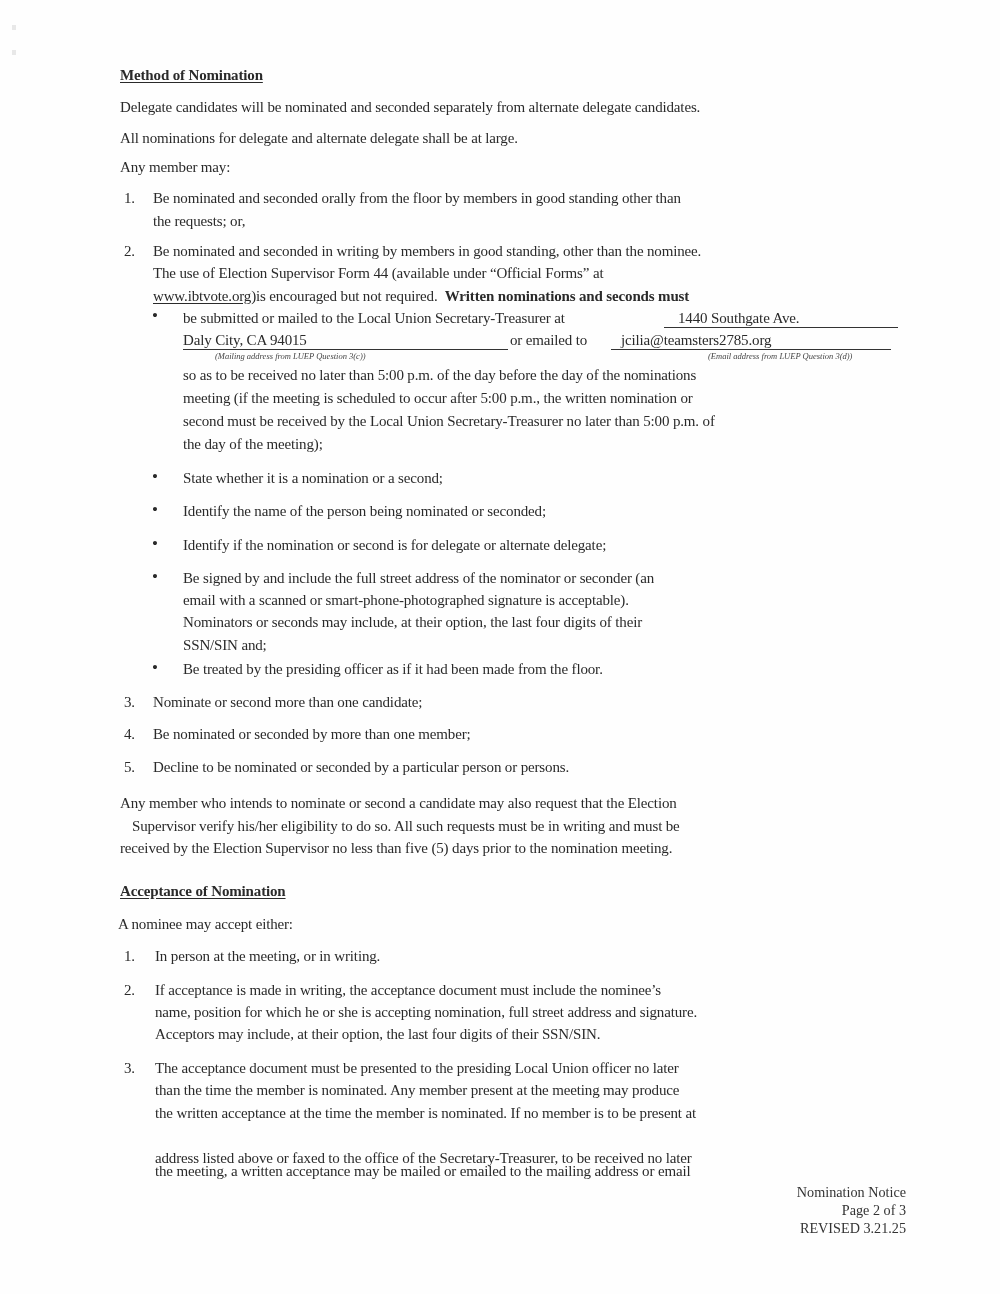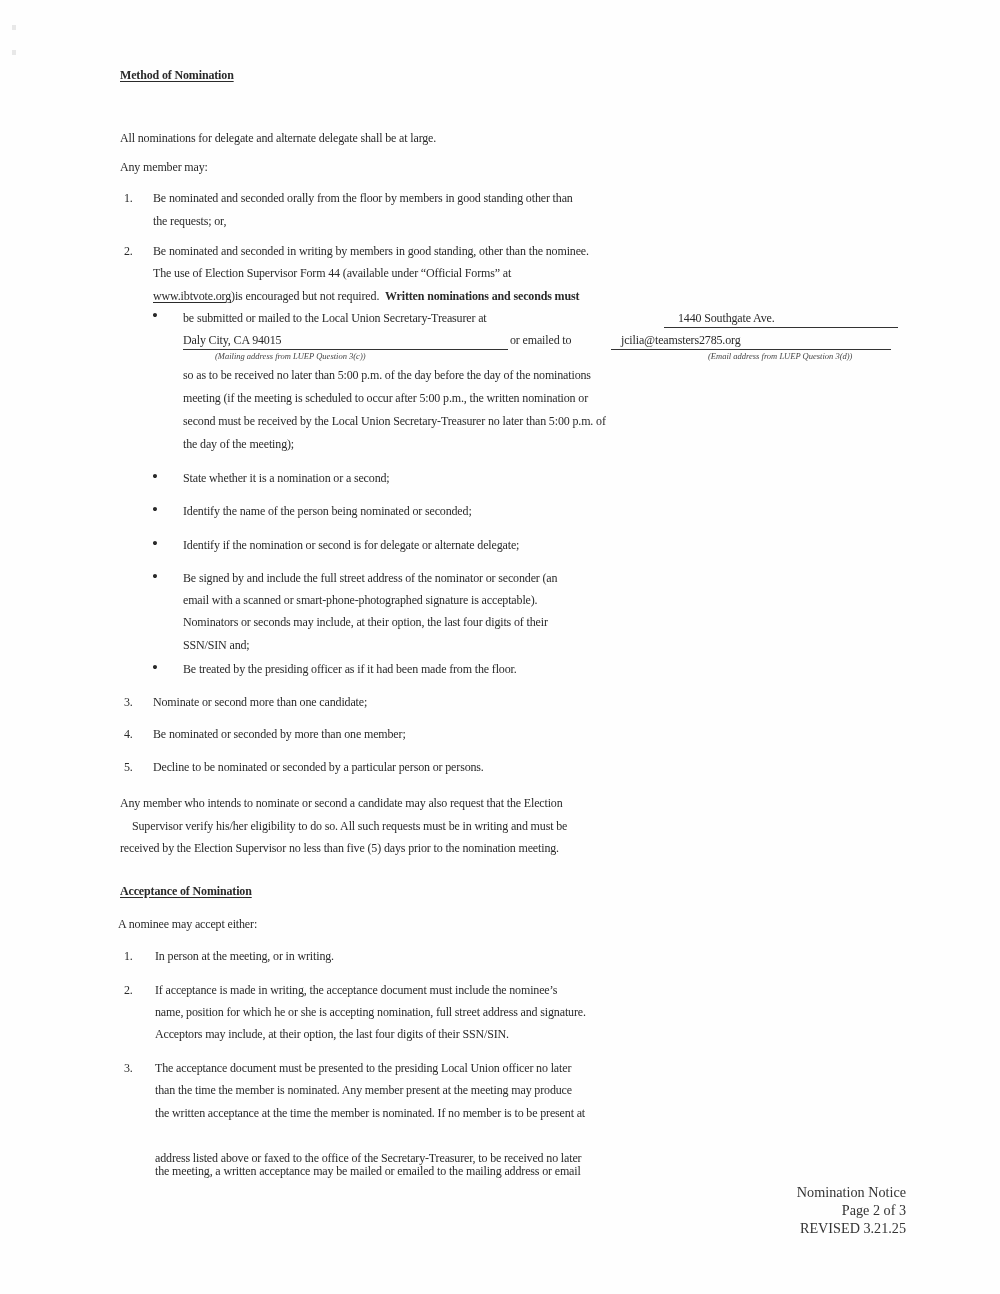--- a/index.html
+++ b/index.html
@@ -1,40 +1,41 @@
 <!DOCTYPE html>
 <html><head>
 <meta charset="utf-8">
 <style>
   html, body { margin: 0; padding: 0; background: #ffffff; }
   body {
     width: 1000px; height: 1294px; position: relative; overflow: hidden;
     font-family: "Liberation Serif", serif; color: #2a2a2a;
   }
   .page { position: absolute; left: 0; top: 0; width: 1000px; height: 1294px; background: #fefefe; }
-  .ln { position: absolute; white-space: nowrap; font-size: 12px; line-height: 22px; letter-spacing: -0.15px; }
+  .ln { position: absolute; white-space: nowrap; font-size: 15px; line-height: 22px; letter-spacing: -0.15px; }
   .h { font-weight: bold; text-decoration: underline; text-underline-offset: 2px; }
   .b { font-weight: bold; }
   .u { text-decoration: underline; text-underline-offset: 2px; text-align: right; }
   .num { position: absolute; width: 28px; text-align: left; }
   .bul { position: absolute; font-size: 17px; }
   .cap { position: absolute; white-space: nowrap; font-style: italic; font-size: 8.5px; line-height: 10px; color: #444; }
   .fill { position: absolute; border-bottom: 1px solid #333; height: 20px; }
   .foot { position: absolute; white-space: nowrap; font-size: 14.2px; line-height: 18px; text-align: right; right: 94px; color: #333; }
   .edge-mark { position: absolute; background: #e8e8e8; width: 4px; height: 5px; }
 </style>
 </head>
 <body>
 
 <div class="page">
 
   <div class="edge-mark" style="left:12px;top:25px;"></div>
   <div class="edge-mark" style="left:12px;top:50px;"></div>
 
   <div class="ln h" style="left:120px;top:64px;">Method of Nomination</div>
+  <div class="ln" style="left:120px;top:96px;">Delegate candidates will be nominated and seconded separately from alternate delegate candidates.</div>
   <div class="ln" style="left:120px;top:127px;">All nominations for delegate and alternate delegate shall be at large.</div>
   <div class="ln" style="left:120px;top:156px;">Any member may:</div>
 
   <div class="ln num" style="left:124px;top:187px;">1.</div>
   <div class="ln" style="left:153px;top:187px;">Be nominated and seconded orally from the floor by members in good standing other than</div>
   <div class="ln" style="left:153px;top:210px;">the requests; or,</div>
 
   <div class="ln num" style="left:124px;top:240px;">2.</div>
   <div class="ln" style="left:153px;top:240px;">Be nominated and seconded in writing by members in good standing, other than the nominee.</div>
   <div class="ln" style="left:153px;top:262px;">The use of Election Supervisor Form 44 (available under “Official Forms” at</div>

